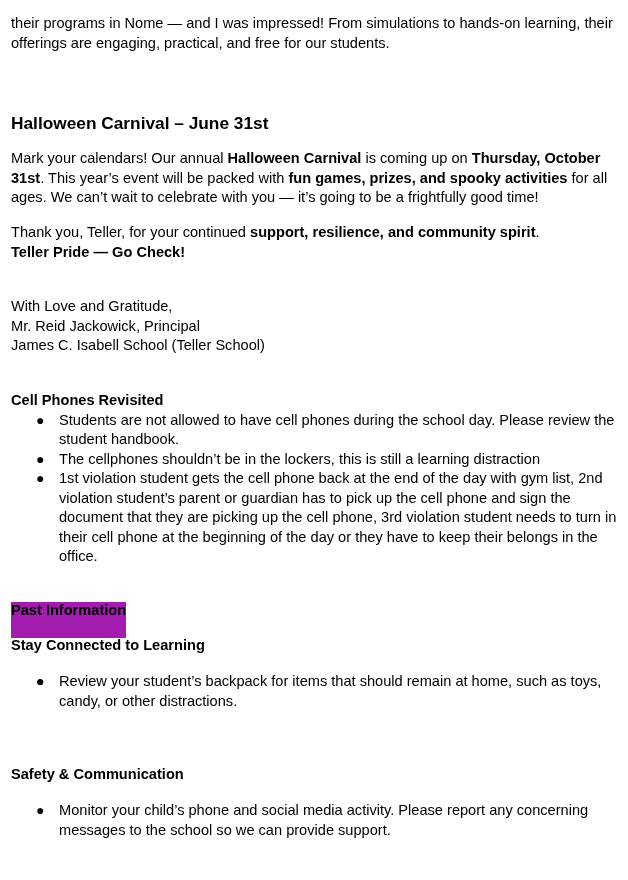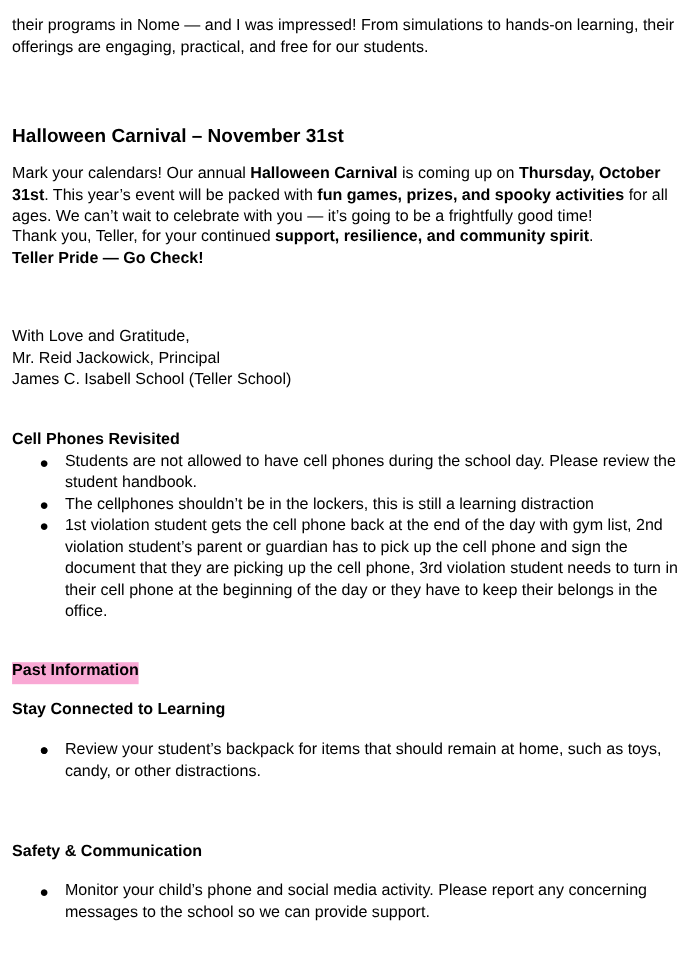--- a/index.html
+++ b/index.html
@@ -13,36 +13,36 @@
     }
     p { margin: 0; }
     .blk { position: absolute; left: 11px; width: 612px; }
     .h2 { font-weight: bold; font-size: 17.3px; line-height: 22px; }
     .bold { font-weight: bold; }
     ul.bullets { list-style: none; margin: 0; padding: 0; }
     ul.bullets li { position: relative; padding-left: 48px; }
     ul.bullets li .bullet {
       position: absolute; left: 25px; top: 0; font-size: 14px;
     }
-    .hl { background: #f9a8d4; font-weight: bold; padding: 0 0 4px 0; }
+    .hl { background: #a21caf; font-weight: bold; padding: 0 0 20px 0; }
   </style>
 </head>
 <body>
 
 <div class="blk" style="top:14px;">
   <p>their programs in Nome — and I was impressed! From simulations to hands-on learning, their offerings are engaging, practical, and free for our students.</p>
 </div>
 
-<div class="blk h2" style="top:112px;">Halloween Carnival – November 31st</div>
+<div class="blk h2" style="top:112px;">Halloween Carnival – June 31st</div>
 
 <div class="blk" style="top:149px;">
   <p><span>Mark your calendars! Our annual </span><span class="bold">Halloween Carnival</span><span> is coming up on </span><span class="bold">Thursday, October 31st</span><span>. This year’s event will be packed with </span><span class="bold">fun games, prizes, and spooky activities</span><span> for all ages. We can’t wait to celebrate with you — it’s going to be a frightfully good time!</span></p>
 </div>
 
-<div class="blk" style="top:206px;">
+<div class="blk" style="top:223px;">
   <p><span>Thank you, Teller, for your continued </span><span class="bold">support, resilience, and community spirit</span><span>.</span></p>
   <p class="bold"> Teller Pride — Go Check!</p>
 </div>
 
 <div class="blk" style="top:297px;">
   <p>With Love and Gratitude,</p>
   <p>Mr. Reid Jackowick, Principal</p>
   <p>James C. Isabell School (Teller School)</p>
 </div>
 

